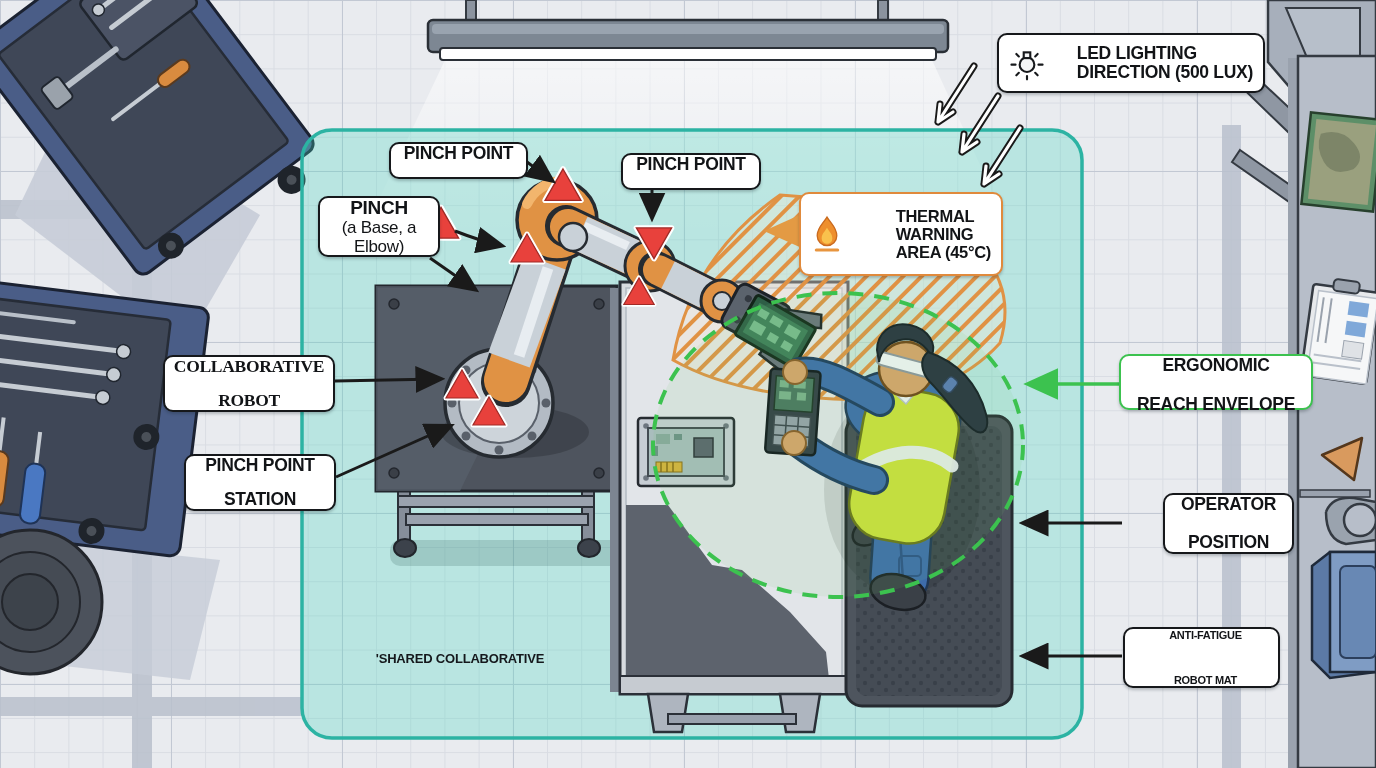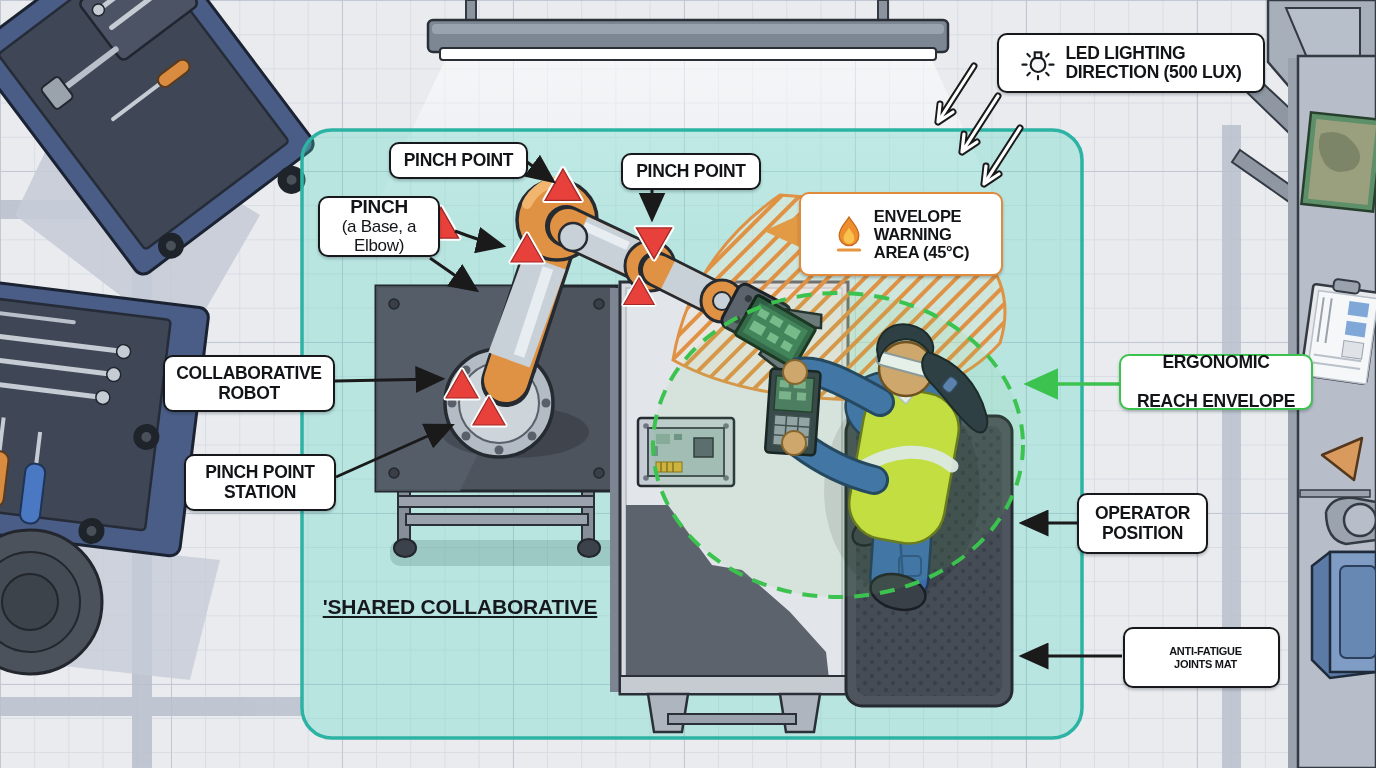--- a/index.html
+++ b/index.html
@@ -7,37 +7,37 @@
     background-color:#e9ebef;
     background-image:
       linear-gradient(#c2c8d3 1.5px, transparent 1.5px),
       linear-gradient(90deg,#c2c8d3 1.5px, transparent 1.5px),
       linear-gradient(#d9dce3 1px, transparent 1px),
       linear-gradient(90deg,#d9dce3 1px, transparent 1px);
     background-size:171px 171px,171px 171px,34.2px 34.2px,34.2px 34.2px;}
   #art{position:absolute;left:0;top:0;}
   .callout{position:absolute;background:#ffffff;border:2.5px solid #16181b;border-radius:10px;
     color:#121417;font-weight:700;text-align:center;display:flex;flex-direction:column;
-    justify-content:center;box-shadow:0 2px 3px rgba(20,30,40,.25);z-index:5;}
+    justify-content:space-between;box-shadow:0 2px 3px rgba(20,30,40,.25);z-index:5;}
   .c-line{display:block;line-height:1.1;letter-spacing:-.3px;}
   .c-sub{display:block;font-weight:400;font-size:17px;letter-spacing:-.3px;line-height:1.1;}
   .row{flex-direction:row;align-items:center;gap:9px;text-align:left;}
   .icon{display:flex;align-items:center;flex:0 0 auto;}
   #lbl-pp1{left:389px;top:142px;width:135px;height:33px;font-size:17.5px;}
   #lbl-pp2{left:621px;top:153px;width:136px;height:33px;font-size:17.5px;}
   #lbl-joints{left:318px;top:196px;width:118px;height:57px;font-size:19px;}
-  #lbl-collab{left:163px;top:355px;width:168px;height:53px;font-size:17.5px;}
+  #lbl-collab{left:163px;top:355px;width:168px;height:53px;font-size:17.5px;font-family:Liberation Serif, serif;}
   #lbl-station{left:184px;top:454px;width:148px;height:53px;font-size:17.5px;}
   #lbl-thermal{left:799px;top:192px;width:180px;height:80px;border-color:#e08a3c;font-size:16.5px;padding:0 10px;}
   #lbl-led{left:997px;top:33px;width:244px;height:56px;font-size:17.5px;padding:0 10px;}
   #lbl-ergo{left:1119px;top:354px;width:190px;height:52px;border-color:#3cc24f;font-size:17.5px;gap:20px;}
-  #lbl-oper{left:1077px;top:493px;width:127px;height:57px;font-size:17.5px;}
+  #lbl-oper{left:1163px;top:493px;width:127px;height:57px;font-size:17.5px;}
   #lbl-anti{left:1123px;top:627px;width:145px;height:57px;font-size:11px;padding-left:8px;}
-  #zone-text{left:310px;top:593px;width:300px;background:transparent;border:none;box-shadow:none;
-    font-size:21px;color:#15181c;z-index:4;text-decoration:underline;}
+  #zone-text{left:310px;top:651px;width:300px;background:transparent;border:none;box-shadow:none;
+    font-size:13px;color:#15181c;z-index:4;}
   #zone-text .c-line{line-height:1.3;letter-spacing:-.2px;}
 </style>
 </head>
 <body>
 
 <div id="scene">
 
 <svg id="art" width="1376" height="768" viewBox="0 0 1376 768">
   <defs>
     <marker id="ahb" markerWidth="10" markerHeight="9" refX="7.5" refY="4.5" orient="auto">
@@ -387,21 +387,21 @@
 
 <div class="callout row" id="lbl-thermal">
   <span class="icon">
     <svg viewBox="0 0 36 42" width="32" height="38">
       <path d="M18,2 C23,10 29,14 29,23 a11,11 0 1,1 -22,0 C7,14 13,10 18,2 Z" fill="#ee8f2d" stroke="#c96a1f" stroke-width="1.5"></path>
       <path d="M18,14 C21,19 24,21 24,26 a6,6 0 1,1 -12,0 C12,21 15,19 18,14 Z" fill="#f9c14d"></path>
       <line x1="6" y1="39" x2="30" y2="39" stroke="#e8953f" stroke-width="3.5" stroke-linecap="round"></line>
     </svg>
   </span>
   <span>
-    <span class="c-line">ENVELOPE</span>
+    <span class="c-line">THERMAL</span>
     <span class="c-line">WARNING</span>
     <span class="c-line">AREA (45°C)</span>
   </span>
 </div>
 
 <div class="callout row" id="lbl-led">
   <span class="icon">
     <svg viewBox="0 0 44 46" width="36" height="38">
       <g stroke="#17191c" stroke-width="2.6" fill="none" stroke-linecap="round">
         <circle cx="22" cy="25" r="9" fill="#f4f5f6"></circle>
@@ -427,20 +427,20 @@
   <span class="c-line">REACH ENVELOPE</span>
 </div>
 
 <div class="callout" id="lbl-oper">
   <span class="c-line">OPERATOR</span>
   <span class="c-line">POSITION</span>
 </div>
 
 <div class="callout" id="lbl-anti">
   <span class="c-line">ANTI-FATIGUE</span>
-  <span class="c-line">JOINTS MAT</span>
+  <span class="c-line">ROBOT MAT</span>
 </div>
 
 <div class="callout" id="zone-text">
   <span class="c-line">'SHARED COLLABORATIVE</span>
 </div>
 
 </div>
 
 </body></html>

